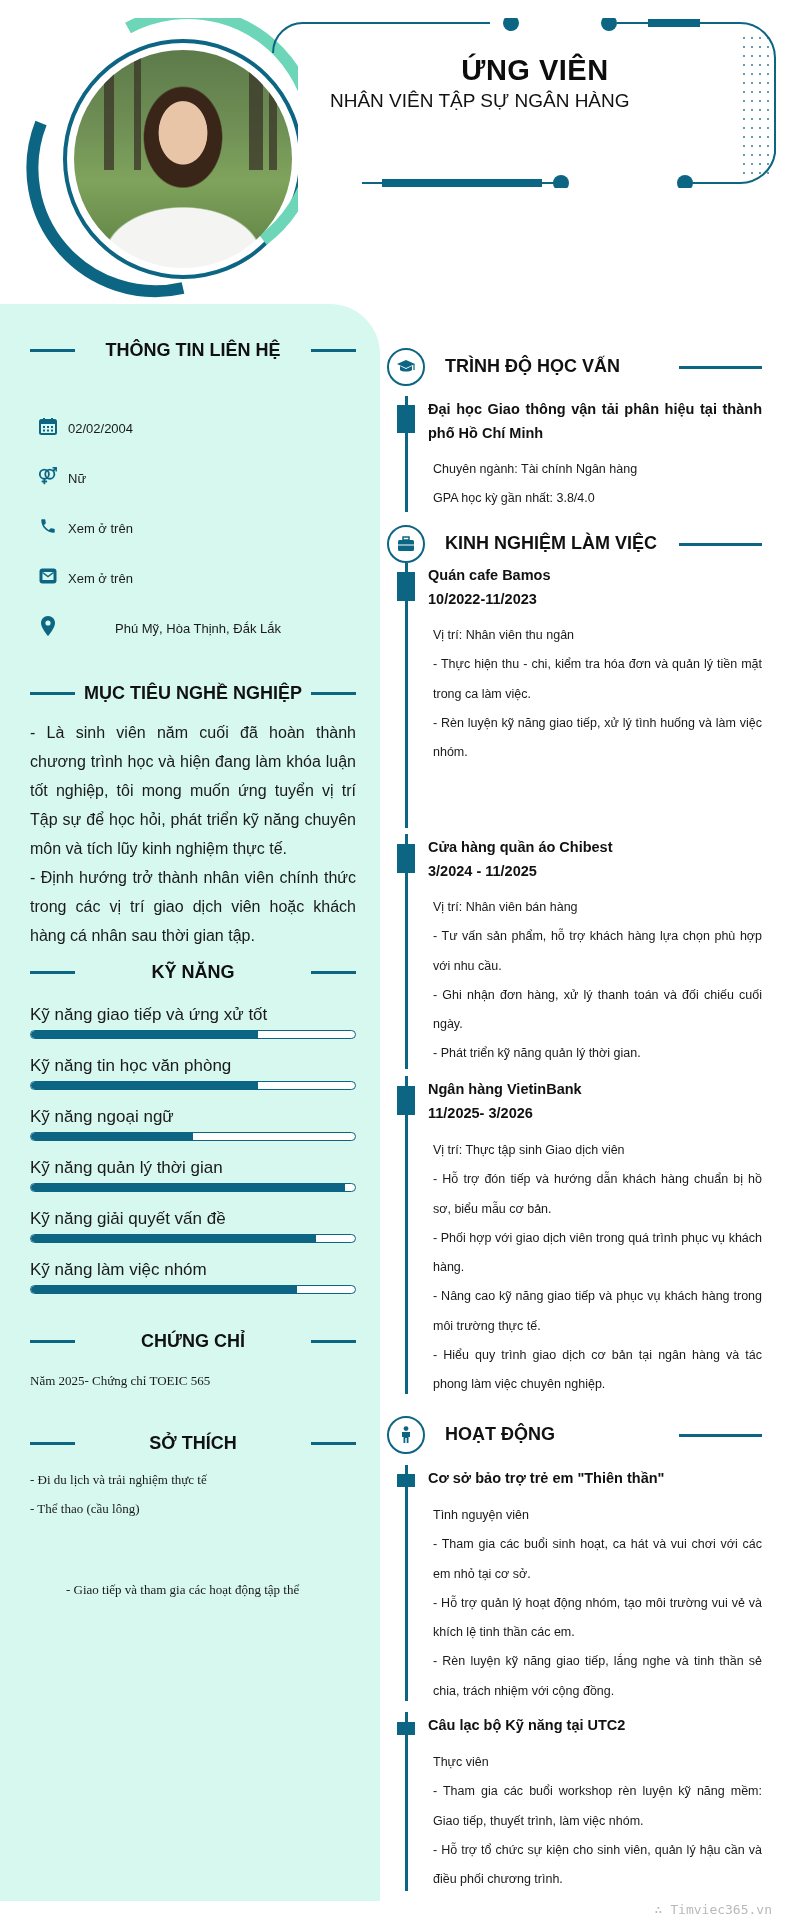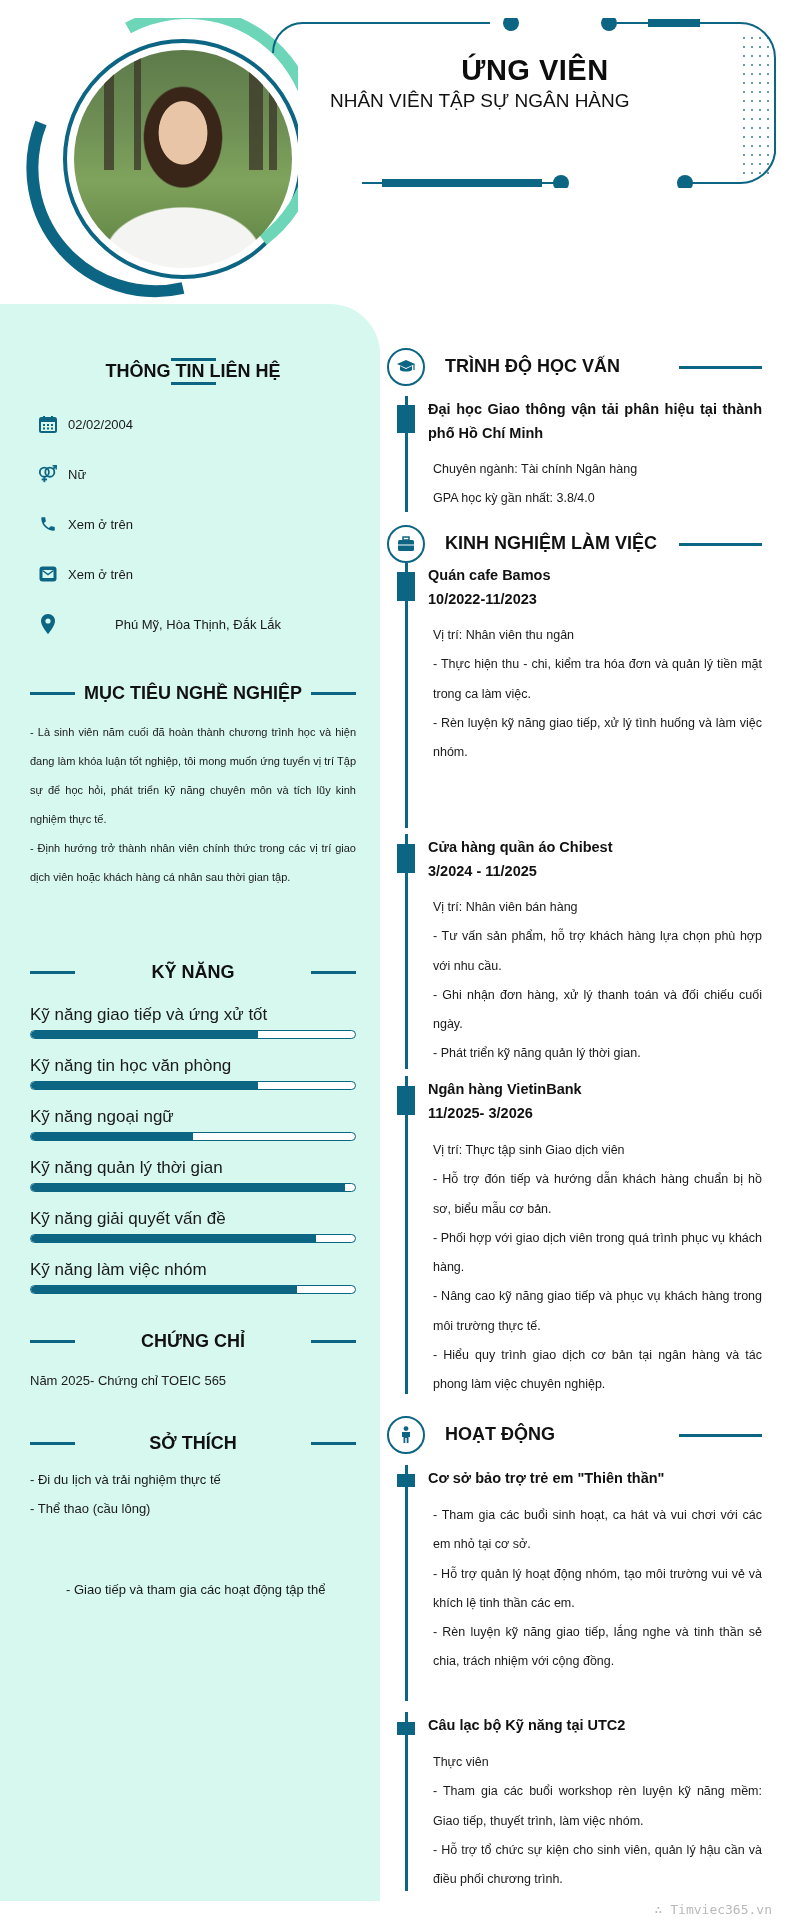--- a/index.html
+++ b/index.html
@@ -34,37 +34,37 @@
   .left-panel {
     position: absolute; left: 0; top: 304px; width: 380px; height: 1597px;
     background: #d7f8ef; border-top-right-radius: 50px;
   }
   .lsec-title {
     position: absolute; left: 30px; width: 326px; display: flex; align-items: center; justify-content: space-between;
   }
   .lsec-title .bar { width: 45px; height: 3px; background: #0c6583; }
   .lsec-title .txt { font-size: 18px; font-weight: 700; color: #111; text-align: center; flex: 1; }
 
-  .contact-row { position: absolute; left: 38px; display: flex; align-items: center; height: 24px; }
+  .contact-row { position: absolute; left: 38px; display: flex; align-items: flex-end; height: 24px; }
   .contact-row .ic { width: 20px; height: 20px; margin-right: 10px; display: flex; align-items: center; justify-content: center; }
   .contact-row .val { font-size: 13px; color: #1a1a1a; }
 
   .para {
-    position: absolute; left: 30px; width: 326px; font-size: 11px; line-height: 29px; color: #1a1a1a; text-align: justify;
+    position: absolute; left: 30px; width: 326px; font-size: 16px; line-height: 29px; color: #1a1a1a; text-align: justify;
   }
   .para p { margin: 0; }
 
   .skill-label { position: absolute; left: 30px; font-size: 17px; color: #1a1a1a; }
   .skill-track {
     position: absolute; left: 30px; width: 326px; height: 9px; border: 1.5px solid #0c6583; border-radius: 5px;
     background: #ffffff; overflow: hidden;
   }
   .skill-fill { height: 100%; background: #0c6583; border-radius: 4px 0 0 4px; }
 
-  .plain-line { position: absolute; left: 30px; font-size: 13px; color: #1a1a1a; }
+  .plain-line { position: absolute; left: 30px; font-size: 13px; color: #1a1a1a; font-family: Liberation Serif, serif; }
 
   
   .rsec-head { position: absolute; left: 387px; height: 40px; width: 375px; }
   .rsec-head .circle {
     position: absolute; left: 0; top: 0; width: 38px; height: 38px; border-radius: 50%;
     border: 2.5px solid #0c6583; background: #fff; display: flex; align-items: center; justify-content: center;
   }
   .rsec-head .title { position: absolute; left: 58px; top: 8px; font-size: 18px; font-weight: 700; color: #111; }
   .rsec-head .rule { position: absolute; right: 0; top: 18px; width: 83px; height: 2.5px; background: #0c6583; }
 
@@ -117,21 +117,21 @@
   <line x1="92" y1="165" x2="288" y2="165" stroke="#0c6583" stroke-width="2"></line>
   <rect x="112" y="161" width="160" height="8" fill="#0c6583"></rect>
   <circle cx="291" cy="165" r="8" fill="#0c6583"></circle>
 </svg>
 
 <div class="header-title">ỨNG VIÊN</div>
 <div class="header-subtitle">NHÂN VIÊN TẬP SỰ NGÂN HÀNG</div>
 
 <div class="left-panel"></div>
 
-<div class="lsec-title" style="top:358px;flex-direction:column;">
+<div class="lsec-title" style="top:340px;">
   <span class="bar"></span>
     <span class="txt">THÔNG TIN LIÊN HỆ</span>
     <span class="bar"></span>
 </div>
 
 <div class="contact-row" style="top:412px;">
   <span class="ic">
     <svg width="18" height="18" viewBox="0 0 18 18">
         <rect x="1" y="3" width="16" height="14" rx="1.5" fill="none" stroke="#0c6583" stroke-width="2"></rect>
         <rect x="1" y="3" width="16" height="4" fill="#0c6583"></rect>
@@ -327,20 +327,21 @@
         <path d="M2 6 H10 V11 H8.5 V17 H6.7 V12 H5.3 V17 H3.5 V11 H2 Z" fill="#0c6583"></path>
       </svg>
   </div>
   <div class="title">HOẠT ĐỘNG</div>
   <div class="rule"></div>
 </div>
 <div class="tl-line" style="top:1465px;height:236px;"></div>
 <div class="tl-marker" style="top:1474px;height:13px;"></div>
 <div class="entry-title" style="top:1466px;">Cơ sở bảo trợ trẻ em "Thiên thần"</div>
 <div class="entry-body" style="top:1501px;">
+  <p>Tình nguyện viên</p>
   <p>- Tham gia các buổi sinh hoạt, ca hát và vui chơi với các em nhỏ tại cơ sở.</p>
   <p>- Hỗ trợ quản lý hoạt động nhóm, tạo môi trường vui vẻ và khích lệ tinh thần các em.</p>
   <p>- Rèn luyện kỹ năng giao tiếp, lắng nghe và tinh thần sẻ chia, trách nhiệm với cộng đồng.</p>
 </div>
 
 <div class="tl-line" style="top:1712px;height:179px;"></div>
 <div class="tl-marker" style="top:1722px;height:13px;"></div>
 <div class="entry-title" style="top:1713px;">Câu lạc bộ Kỹ năng tại UTC2</div>
 <div class="entry-body" style="top:1748px;">
   <p>Thực viên</p>

